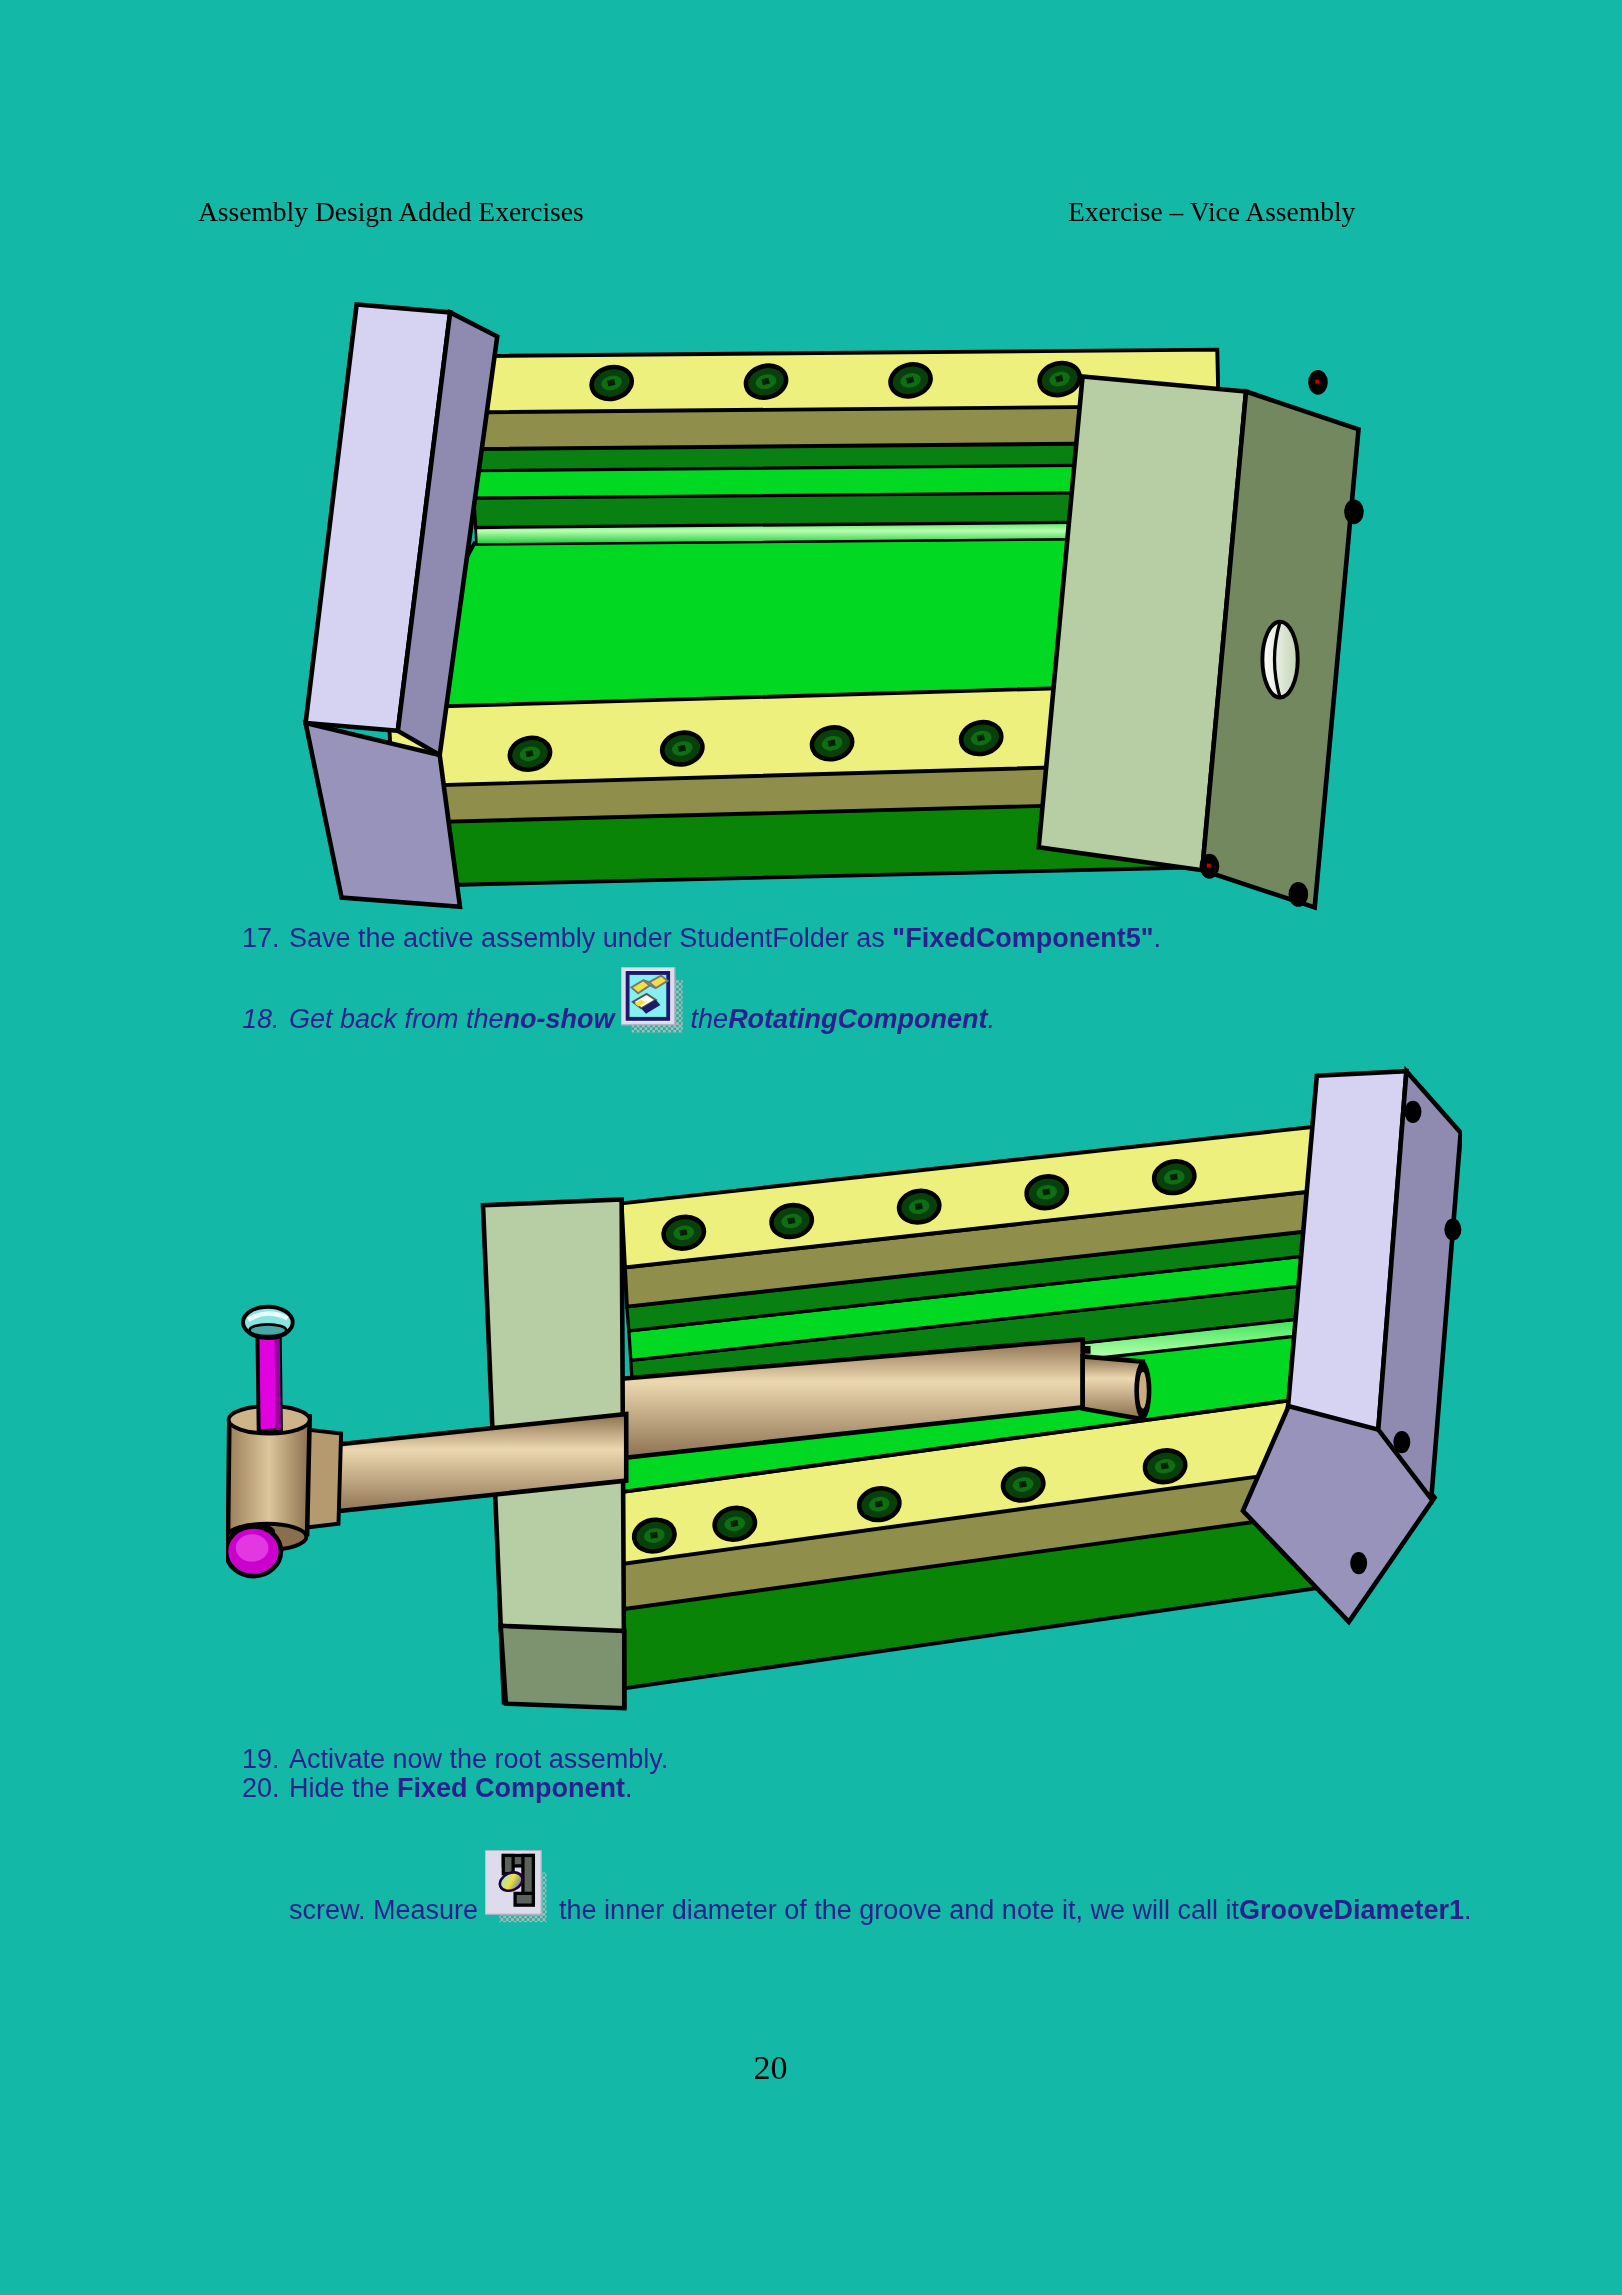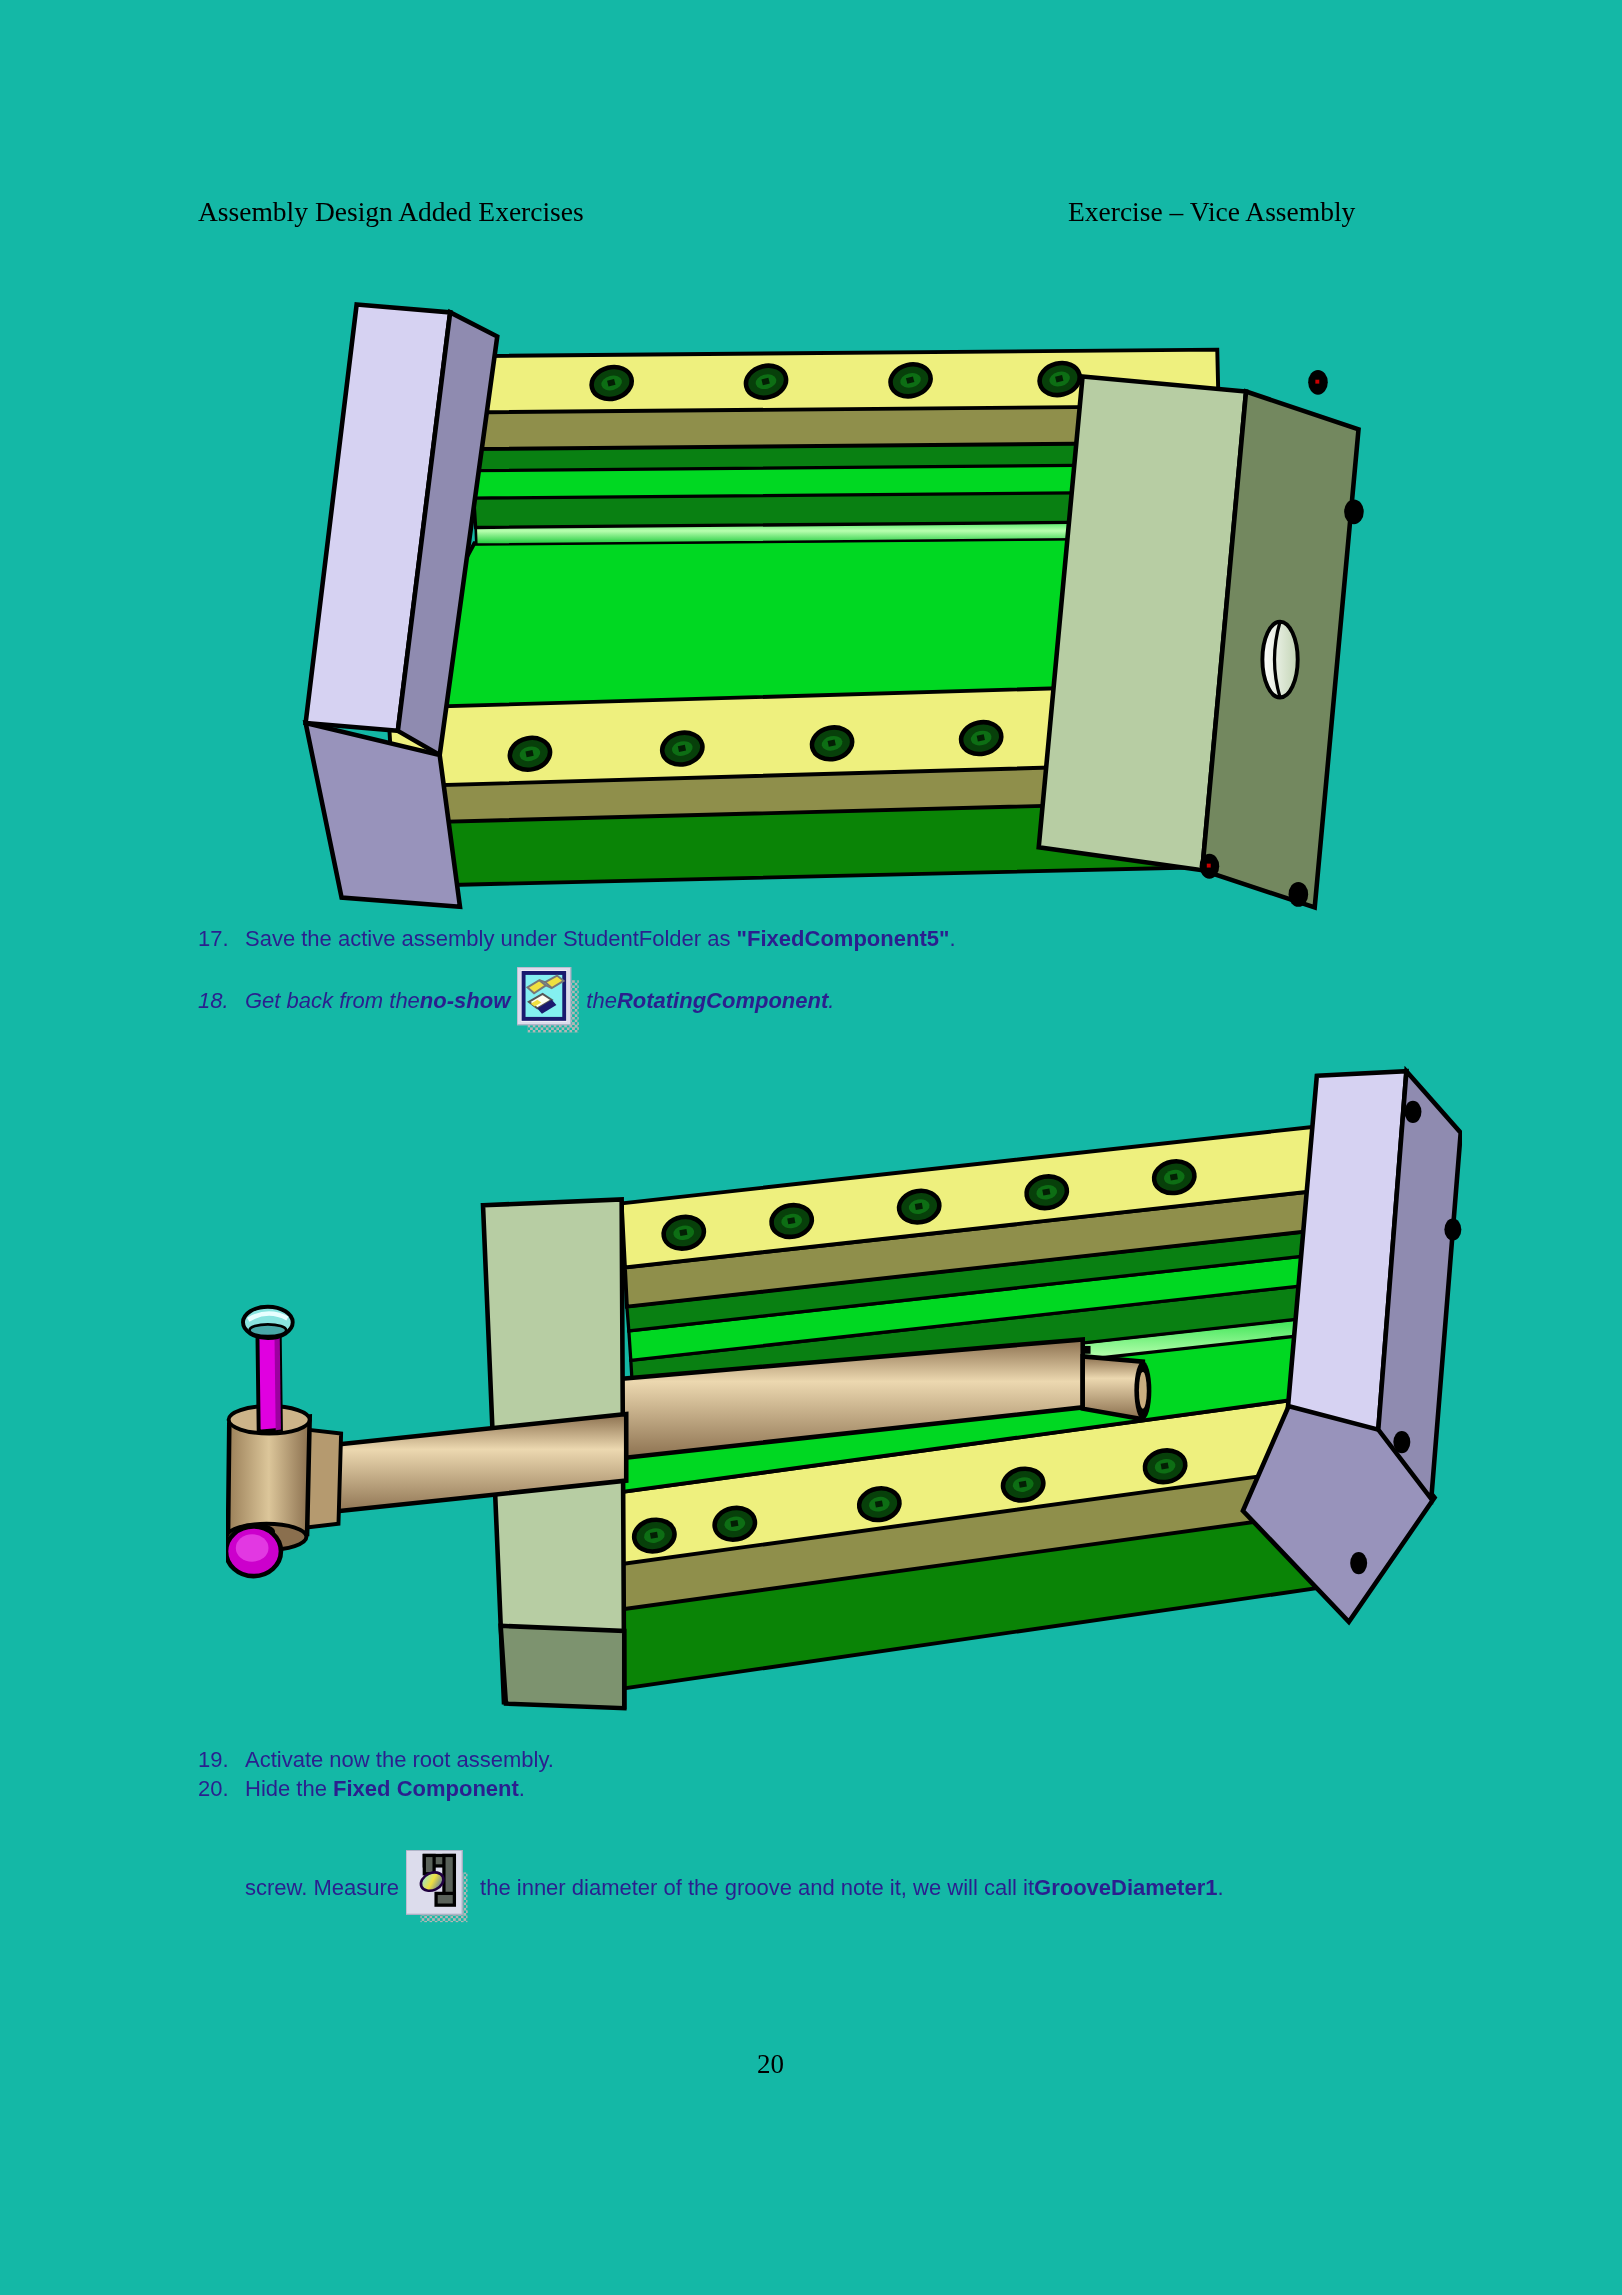--- a/index.html
+++ b/index.html
@@ -2,30 +2,30 @@
 <html style="font-size:10.5px"><head>
 <meta charset="utf-8">
 <style>
   html,body{margin:0;padding:0;background:#888;}
   #page{position:relative;width:1622px;height:2295px;background:#14b8a6;
         font-family:"Liberation Sans",sans-serif;overflow:hidden;}
   .hdr{position:absolute;top:196px;font-family:"Liberation Serif",serif;
        font-size:27.5px;color:#000;white-space:nowrap;}
   .hdr-left{left:198px;}
   .hdr-right{left:1068px;}
-  .step{position:absolute;display:flex;align-items:center;
-        font-size:22px;color:#2b1f8e;white-space:nowrap;line-height:29px;}
+  .step{position:absolute;display:flex;align-items:flex-end;
+        font-size:27px;color:#2b1f8e;white-space:nowrap;line-height:29px;margin-left:44px;}
   .num{display:inline-block;width:47px;flex:0 0 47px;}
   .b{font-weight:bold;}
   .fig{position:absolute;}
   .inline-icon{display:inline-block;vertical-align:middle;margin:0 6.5px;}
   .stepblock .step{position:static;}
   #steps-19-21{position:absolute;left:198px;top:1745px;}
   #pageno{position:absolute;left:731px;top:2049px;width:79px;text-align:center;
-          font-family:"Liberation Serif",serif;font-size:27px;color:#000;}
+          font-family:"Liberation Serif",serif;font-size:34px;color:#000;}
   svg{display:block;}
 </style>
 </head>
 <body>
 
 <div id="page">
 
   <div class="hdr hdr-left">Assembly Design Added Exercises</div>
   <div class="hdr hdr-right">Exercise – Vice Assembly</div>
 

